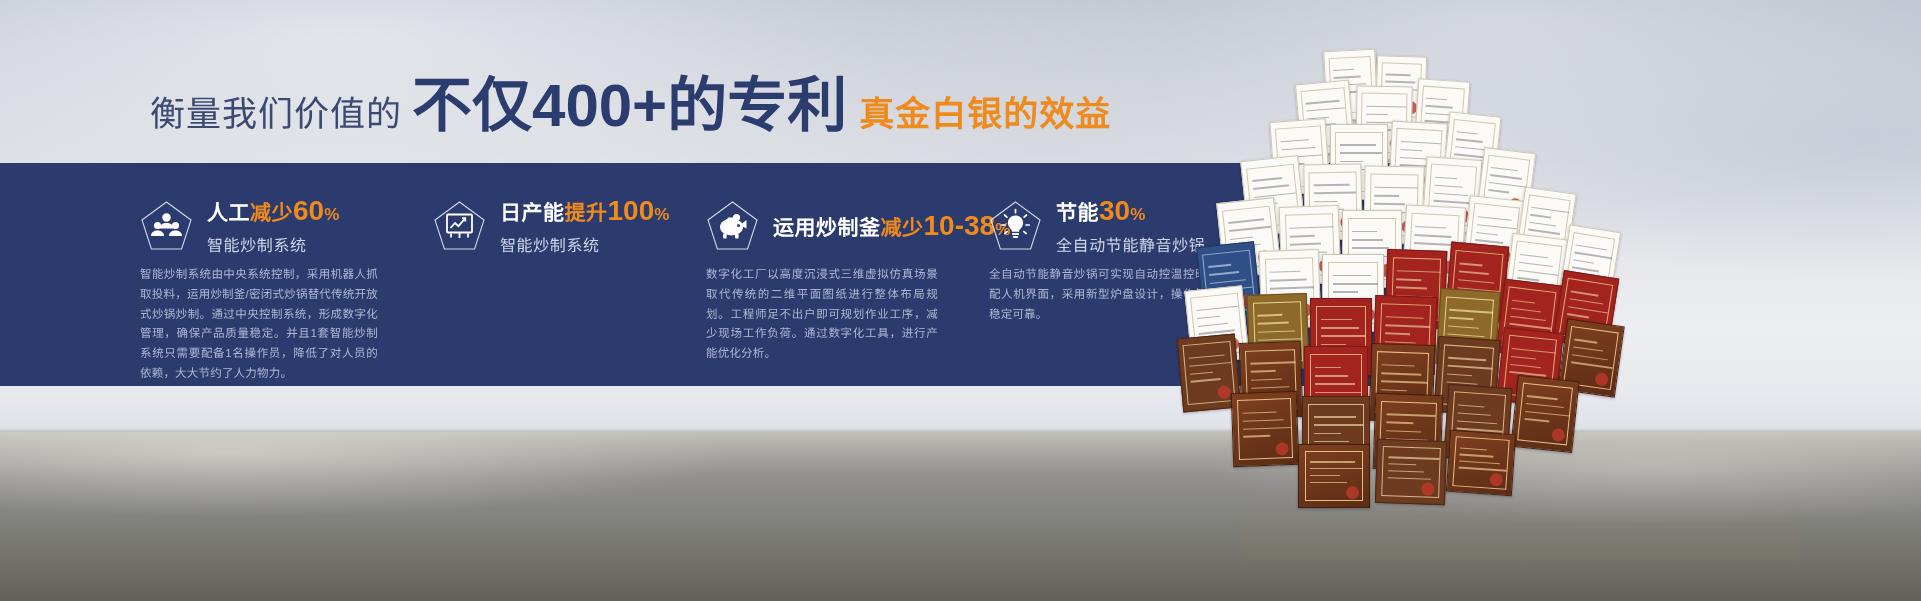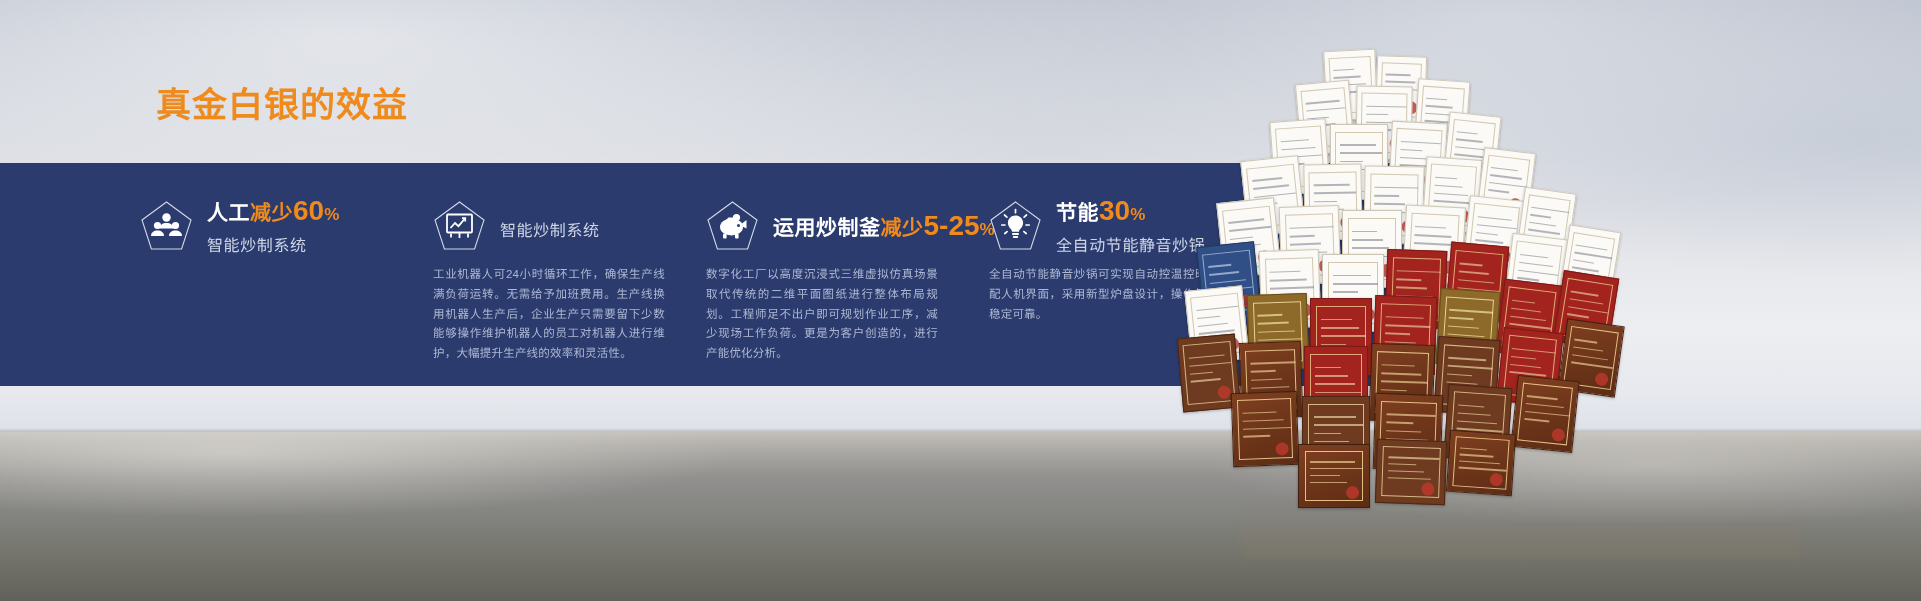--- a/index.html
+++ b/index.html
@@ -511,20 +511,22 @@
         <span class="seal"></span>
         <span class="ln" style="top:26%;width:42%"></span>
         <span class="ln" style="top:37%;width:53%"></span>
         <span class="ln" style="top:48%;width:64%"></span>
         <span class="ln" style="top:59%;width:75%"></span>
       </div>
     </div>
   <div class="cert-reflect"></div>
 
   <div class="headline">
+    <span class="hl-light">衡量我们价值的</span>
+    <span class="hl-strong">不仅400+的专利</span>
     <span class="hl-accent">真金白银的效益</span>
   </div>
 
   <div class="panel"></div>
 
   <div class="cards" id="cards">
       <div class="card card-1">
         <div class="card-head">
           <div class="penta">
             <svg width="53" height="53" viewBox="0 0 53 53">
@@ -537,61 +539,62 @@
                 <circle cx="35.5" cy="25.5" r="3.6"></circle>
                 <path d="M29 36c0-3.4 2.9-5.4 6.5-5.4S42 32.6 42 36z"></path>
               </g>
             </svg>
           </div>
           <div class="card-titles">
             <div class="t-line1"><span class="t-cn">人工</span><span class="t-cn-or">减少</span><span class="t-num">60</span><span class="t-pct">%</span></div>
             <div class="t-sub">智能炒制系统</div>
           </div>
         </div>
+        <div class="card-body">智能炒制系统由中央系统控制，采用机器人抓取投料，运用炒制釜/密闭式炒锅替代传统开放式炒锅炒制。通过中央控制系统，形成数字化管理，确保产品质量稳定。并且1套智能炒制系统只需要配备1名操作员，降低了对人员的依赖，大大节约了人力物力。</div>
       </div>
       <div class="card card-2">
         <div class="card-head">
           <div class="penta">
             <svg width="53" height="53" viewBox="0 0 53 53">
               <polygon points="26.5,2 51,20 41.6,49 11.4,49 2,20" fill="none" stroke="#e6eaf4" stroke-width="1.1" opacity="0.9"></polygon>
               <g fill="none" stroke="#ffffff" stroke-width="1.8">
                 <rect x="14" y="14.5" width="25" height="18" rx="1"></rect>
                 <path d="M17.5 28l4.5-5 3.5 3.2 6-7.2"></path>
                 <path d="M29 18.2h3.2v3.2"></path>
                 <path d="M18 33.5v4M26.5 33v5M35 33.5v4"></path>
               </g>
             </svg>
           </div>
           <div class="card-titles">
+            <div class="t-line1"><span class="t-cn">日产能</span><span class="t-cn-or">提升</span><span class="t-num">100</span><span class="t-pct">%</span></div>
             <div class="t-sub">智能炒制系统</div>
           </div>
         </div>
-        <div class="card-body">工业机器人可24小时循环工作，确保生产线满负荷运转。无需给予加班费用。生产线换用机器人生产后，企业生产只需要留下少数能够操作维护机器人的员工对机器人进行维护，大幅提升生产线的效率和灵活性。</div>
       </div>
       <div class="card card-3">
         <div class="card-head">
           <div class="penta">
             <svg width="53" height="53" viewBox="0 0 53 53">
               <polygon points="26.5,2 51,20 41.6,49 11.4,49 2,20" fill="none" stroke="#e6eaf4" stroke-width="1.1" opacity="0.9"></polygon>
               <g fill="#ffffff">
                 <ellipse cx="25.5" cy="27" rx="11.5" ry="8.5"></ellipse>
                 <path d="M36 23.5l4.5-3.5v8.5l-4-2z"></path>
                 <rect x="17" y="33.5" width="3.6" height="5" rx="1"></rect>
                 <rect x="29" y="33.5" width="3.6" height="5" rx="1"></rect>
                 <circle cx="30.5" cy="17.5" r="3.6"></circle>
               </g>
               <circle cx="32.5" cy="25.5" r="1.5" fill="#2b3b6e"></circle>
               <rect x="21.5" y="17.6" width="7.5" height="2.2" rx="1.1" fill="#ffffff"></rect>
             </svg>
           </div>
           <div class="card-titles">
-            <div class="t-line1"><span class="t-cn">运用炒制釜</span><span class="t-cn-or">减少</span><span class="t-num">5-25</span><span class="t-pct">%</span></div>
+            <div class="t-line1"><span class="t-cn">运用炒制釜</span><span class="t-cn-or">减少</span><span class="t-num">10-38</span><span class="t-pct">%</span></div>
           </div>
         </div>
-        <div class="card-body">数字化工厂以高度沉浸式三维虚拟仿真场景取代传统的二维平面图纸进行整体布局规划。工程师足不出户即可规划作业工序，减少现场工作负荷。更是为客户创造的，进行产能优化分析。</div>
+        <div class="card-body">数字化工厂以高度沉浸式三维虚拟仿真场景取代传统的二维平面图纸进行整体布局规划。工程师足不出户即可规划作业工序，减少现场工作负荷。通过数字化工具，进行产能优化分析。</div>
       </div>
       <div class="card card-4">
         <div class="card-head">
           <div class="penta">
             <svg width="53" height="53" viewBox="0 0 53 53">
               <polygon points="26.5,2 51,20 41.6,49 11.4,49 2,20" fill="none" stroke="#e6eaf4" stroke-width="1.1" opacity="0.9"></polygon>
               <g fill="#ffffff">
                 <path d="M26.5 15.5c-4.4 0-7.6 3.3-7.6 7.4 0 3 1.9 5 3.1 6.4.7.8 1 1.5 1 2.4h7c0-.9.3-1.6 1-2.4 1.2-1.4 3.1-3.4 3.1-6.4 0-4.1-3.2-7.4-7.6-7.4z"></path>
                 <rect x="23" y="33" width="7" height="1.9" rx=".9"></rect>
                 <rect x="23.8" y="36" width="5.4" height="1.9" rx=".9"></rect>

